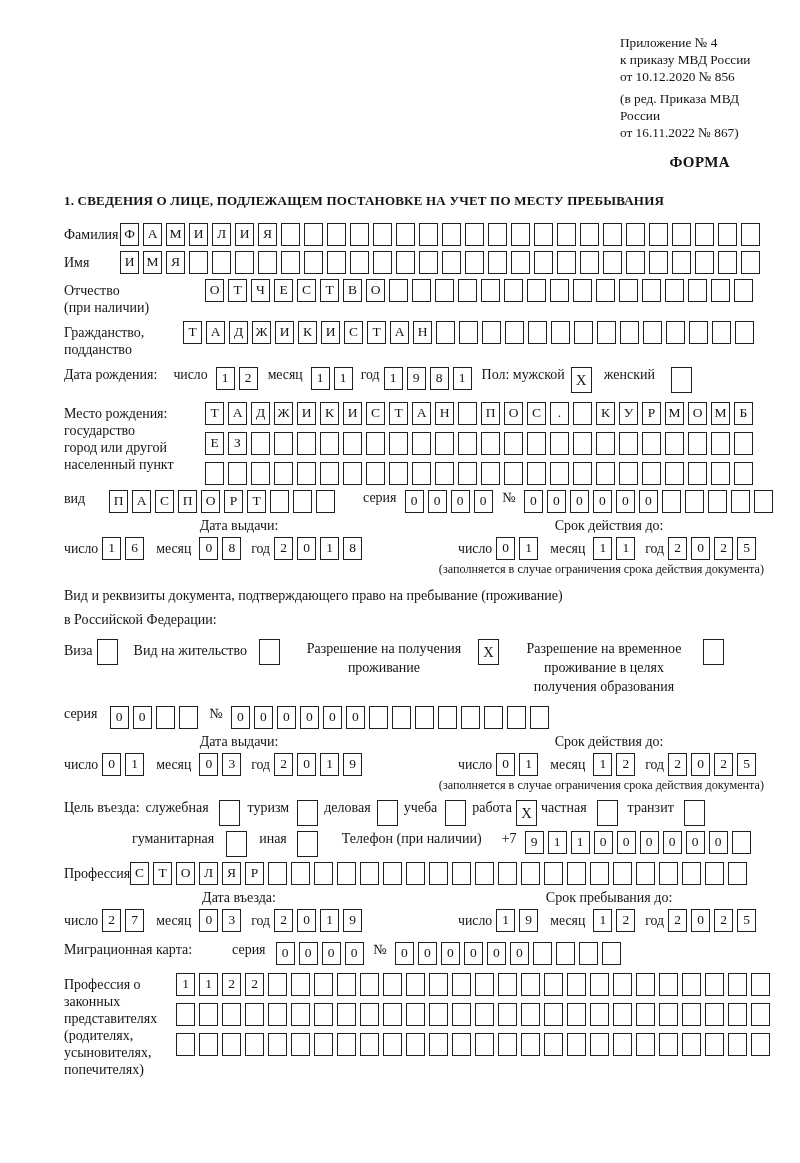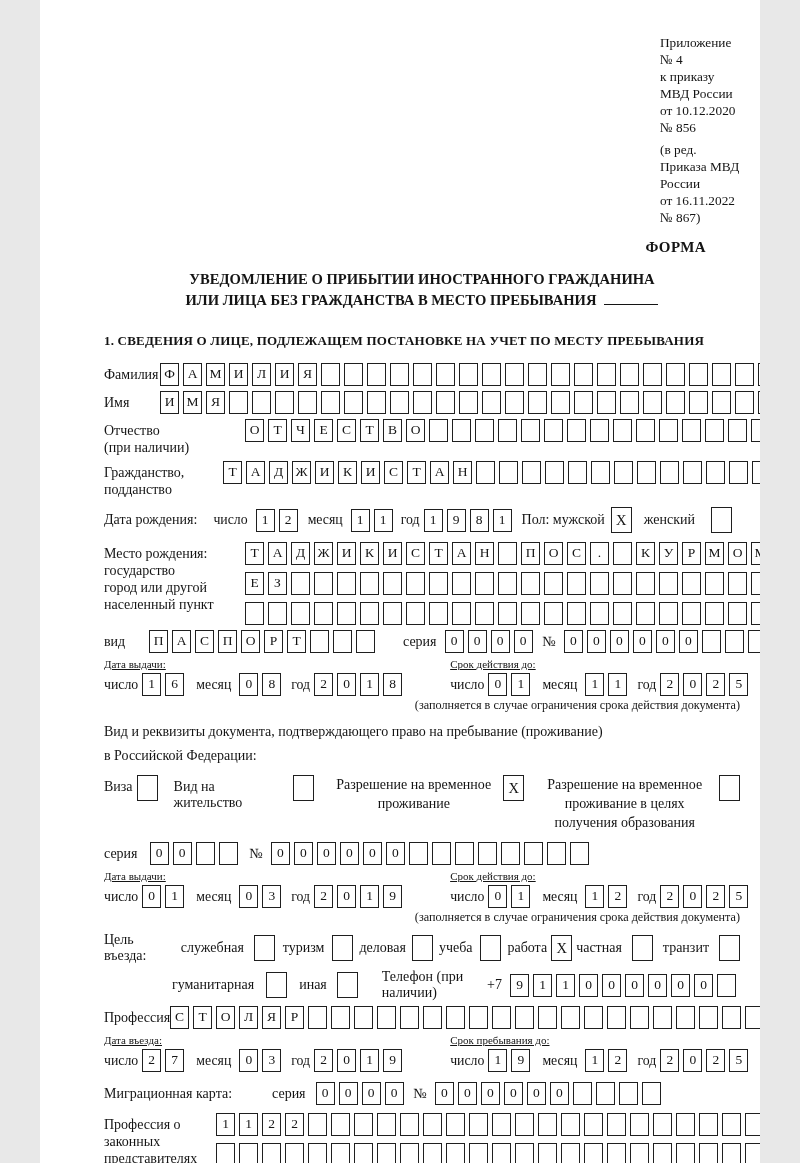--- a/index.html
+++ b/index.html
@@ -1,31 +1,31 @@
 <!DOCTYPE html>
 <html><head>
 <meta charset="utf-8">
 <style>
   html,body { margin:0; padding:0; background:#e8e8e8; }
   .page {
-    position:relative; width:720px; height:1163px; margin:0 auto;
+    position:relative; width:800px; height:1163px; margin:0 auto;
     background:#ffffff; color:#141414;
     font-family:"Liberation Serif", serif; font-size:14px;
-    padding:34px 20px 14px 64px; box-sizing:border-box; overflow:hidden;
+    padding:34px 36px 14px 64px; box-sizing:border-box; overflow:hidden;
   }
   
   .hdr { margin-left:556px; font-size:13.3px; line-height:17px; }
   .hdr-gap { height:5px; }
   .forma { text-align:right; padding-right:34px; font-weight:bold; font-size:15px; margin-top:13px; letter-spacing:.4px; }
   .title { text-align:center; font-weight:bold; font-size:14.6px; line-height:21px; margin-top:13px; }
   .blank-line { display:inline-block; width:54px; border-bottom:1.6px solid #141414; height:12px; margin-left:8px; }
   .sec { font-weight:bold; font-size:13px; margin-top:22px; margin-bottom:14px; letter-spacing:.2px; white-space:nowrap; }
   
   .row { display:flex; align-items:flex-start; margin-bottom:5px; }
-  .irow { display:flex; align-items:center; margin-bottom:5px; }
+  .irow { display:flex; margin-bottom:5px; }
   .lbl { font-size:14px; line-height:17px; padding-top:3px; flex:0 0 auto; }
   .w56 {width:56px;} .w141{width:141px;} .w119{width:119px;} .w45{width:45px;} .w66{width:66px;} .w112{width:112px;}
   .cells { display:flex; flex:0 0 auto; }
   .cell {
     flex:0 0 auto; width:19px; height:23px; box-sizing:border-box;
     border:1.5px solid #1f1f1f; margin-right:4px; background:#fff;
     text-align:center; font-size:13.5px; line-height:20px;
   }
   .chk {
     flex:0 0 auto; width:21px; height:26px; box-sizing:border-box;
@@ -33,21 +33,21 @@
     font-size:14.5px; background:#fff;
   }
   .stack > .cells { margin-bottom:7px; }
   .stack > .cells:last-child { margin-bottom:0; }
   .ml4{margin-left:4px;} .ml6{margin-left:6px;} .ml8{margin-left:8px;} .ml10{margin-left:10px;}
   .ml12{margin-left:12px;} .ml16{margin-left:16px;} .ml20{margin-left:20px;} .ml24{margin-left:24px;} .ml40{margin-left:40px;} .ml68{margin-left:68px;}
   .doc-head { text-align:center; font-weight:bold; font-size:13.8px; margin:8px 0 6px; }
   .dates { display:flex; margin-bottom:1px; margin-top:3px; }
   .dcol-l { width:350px; }
   .dcol-r { margin-left:44px; }
-  .dlabel { font-size:11px; margin-bottom:3px;text-decoration:underline; }
+  .dlabel { text-align:center; font-size:14px; margin-bottom:3px; }
   .drow { display:flex; align-items:center; }
   .u { font-size:13.8px; flex:0 0 auto; }
   .note { text-align:right; font-size:12.2px; margin:2px 0 7px; }
   .intro { font-size:14px; line-height:24px; margin-top:2px; }
   .perm { display:flex; align-items:flex-start; margin:7px 0 10px; }
   .plbl { font-size:14px; padding-top:4px; }
   .plbl-c { text-align:center; line-height:19px; padding-top:0; }
   .w170{width:176px;} .w178{width:186px;}
 </style>
 </head>
@@ -59,24 +59,20 @@
     <div>Приложение № 4</div>
     <div>к приказу МВД России</div>
     <div>от 10.12.2020 № 856</div>
     <div class="hdr-gap"></div>
     <div>(в ред. Приказа МВД России</div>
     <div>от 16.11.2022 № 867)</div>
   </div>
 
   <div class="forma">ФОРМА</div>
 
-  <div class="title">
-    <div>УВЕДОМЛЕНИЕ О ПРИБЫТИИ ИНОСТРАННОГО ГРАЖДАНИНА</div>
-    <div><span>ИЛИ ЛИЦА БЕЗ ГРАЖДАНСТВА В МЕСТО ПРЕБЫВАНИЯ</span><span class="blank-line"></span></div>
-  </div>
 
   <div class="sec">1. СВЕДЕНИЯ О ЛИЦЕ, ПОДЛЕЖАЩЕМ ПОСТАНОВКЕ НА УЧЕТ ПО МЕСТУ ПРЕБЫВАНИЯ</div>
 
   <div class="row">
     <div class="lbl w56">Фамилия</div>
     <div class="cells">
         <span class="cell">Ф</span>
         <span class="cell">А</span>
         <span class="cell">М</span>
         <span class="cell">И</span>
@@ -411,21 +407,21 @@
   <div class="intro">
     <div>Вид и реквизиты документа, подтверждающего право на пребывание (проживание)</div>
     <div>в Российской Федерации:</div>
   </div>
 
   <div class="perm">
     <span class="plbl">Виза</span>
     <span class="chk ml4"></span>
     <span class="plbl ml16">Вид на жительство</span>
     <span class="chk ml12"></span>
-    <span class="plbl plbl-c w170 ml16">Разрешение на временное проживание</span>
+    <span class="plbl plbl-c w170 ml16">Разрешение на получения проживание</span>
     <span class="chk ml6">X</span>
     <span class="plbl plbl-c w178 ml12">Разрешение на временное проживание в целях получения образования</span>
     <span class="chk ml6"></span>
   </div>
 
   <div class="irow">
     <span>серия</span>
     <span class="cells ml12">
         <span class="cell">0</span>
         <span class="cell">0</span>

